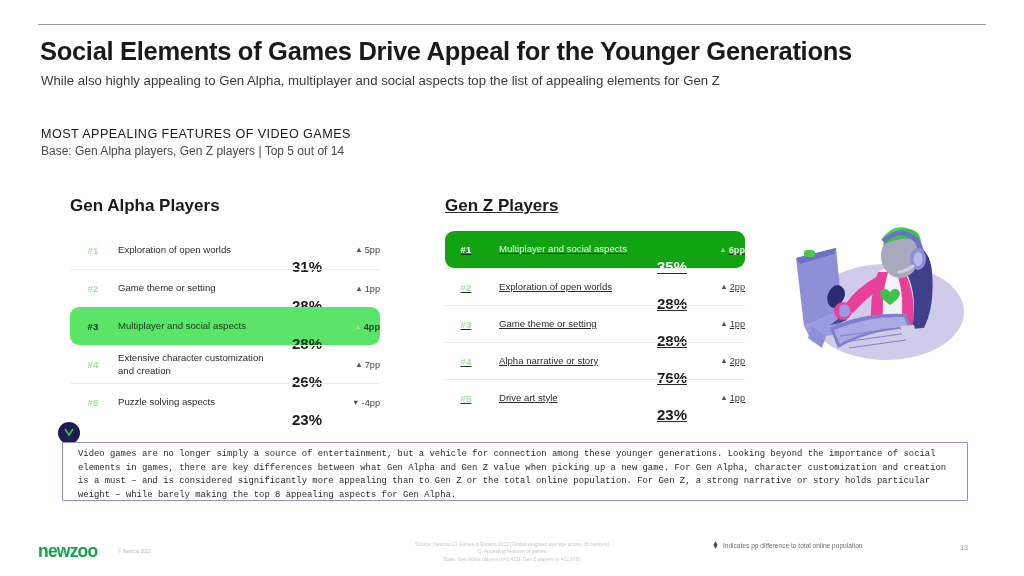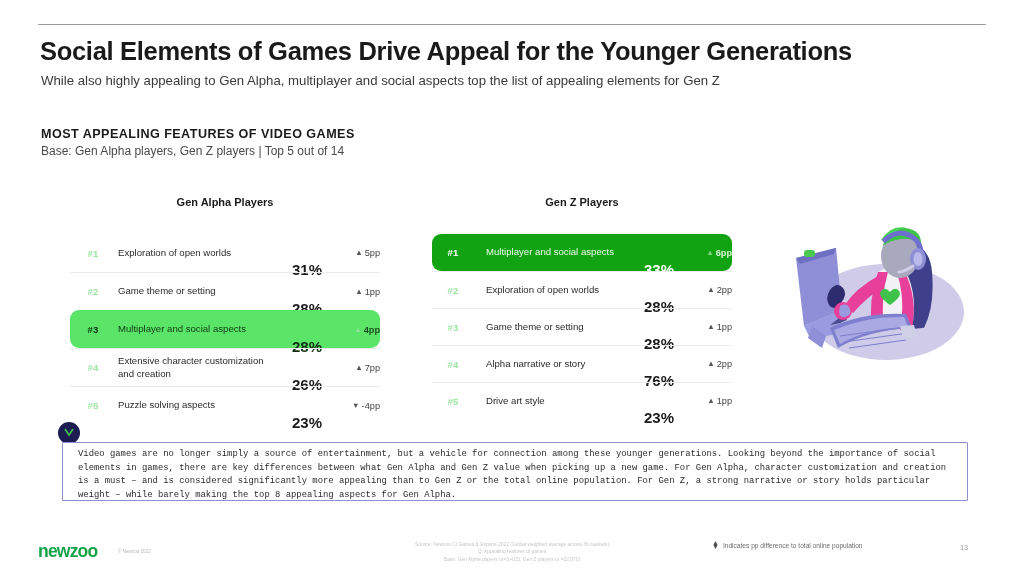--- a/index.html
+++ b/index.html
@@ -23,33 +23,33 @@
     position: absolute; left: 40px; top: 36px; width: 930px;
     font-size: 25.5px; font-weight: 700; letter-spacing: -0.3px;
     color: #1a1a1a; line-height: 1.2;
   }
   .subtitle {
     position: absolute; left: 41px; top: 72px; width: 930px;
     font-size: 13.2px; font-weight: 400; color: #3a3a3a; line-height: 1.3;
   }
   .kicker {
     position: absolute; left: 41px; top: 127px;
-    font-size: 12.6px; font-weight: 700; letter-spacing: 0.45px;
+    font-size: 12.6px; font-weight: 400; letter-spacing: 0.45px;
     color: #1a1a1a; text-transform: uppercase;
   }
   .kicker-sub {
     position: absolute; left: 41px; top: 144px;
     font-size: 12px; font-weight: 400; color: #4a4a4a;
   }
 
   
   .panel { position: absolute; }
   .panel-title {
-    text-align: center; font-size: 11px; font-weight: 700; color: #1a1a1a;
-    margin-bottom: 26px;
+    font-size: 17px; font-weight: 700; color: #1a1a1a;
+    margin-bottom: 15px;
   }
   .rows { position: relative; }
   .row {
     display: flex; align-items: center;
     border-top: 1px solid #ebebeb;
     position: relative;
     padding: 0;
   }
   .row:first-child { border-top: none; }
   .row .rank {
@@ -85,21 +85,21 @@
   .row.hl.dark .pct { color: #ffffff; }
   .row.hl .delta { color: #1d4d20; font-weight: 700; }
   .row.hl.dark .delta { color: #d7f5d7; font-weight: 700; }
   .row.hl .tri { color: #8fe39a; }
   .row.hl.dark .tri { color: #7ad47b; }
 
   
   #panel-alpha { left: 70px; top: 196px; width: 310px; }
   #panel-alpha .row { height: 38px; }
   #panel-alpha .row .label { padding-left: 2px; }
-  #panel-gz   { left: 432px; top: 196px; width: 300px; }
+  #panel-gz   { left: 445px; top: 196px; width: 300px; text-decoration: underline; }
   #panel-gz .row { height: 37px; }
   #panel-gz .row .label { padding-left: 12px; }
   #panel-gz .row .rank { width: 42px; flex: 0 0 42px; }
 
   
   .illus { position: absolute; left: 782px; top: 214px; width: 192px; height: 160px; }
 
   
   .insight-box {
     position: absolute; left: 62px; top: 442px; width: 906px; height: 59px;
@@ -183,21 +183,21 @@
         </div>
       </div>
   </div>
 
   <div class="panel" id="panel-gz">
     <div class="panel-title">Gen Z Players</div>
     <div class="rows" id="rows-gz">
         <div class="row hl dark">
           <div class="rank">#1</div>
           <div class="label">Multiplayer and social aspects</div>
-          <div class="pct">33%</div>
+          <div class="pct">35%</div>
           <div class="delta"><span class="tri">▲</span><span>6pp</span></div>
         </div>
         <div class="row">
           <div class="rank">#2</div>
           <div class="label">Exploration of open worlds</div>
           <div class="pct">28%</div>
           <div class="delta"><span class="tri">▲</span><span>2pp</span></div>
         </div>
         <div class="row">
           <div class="rank">#3</div>

